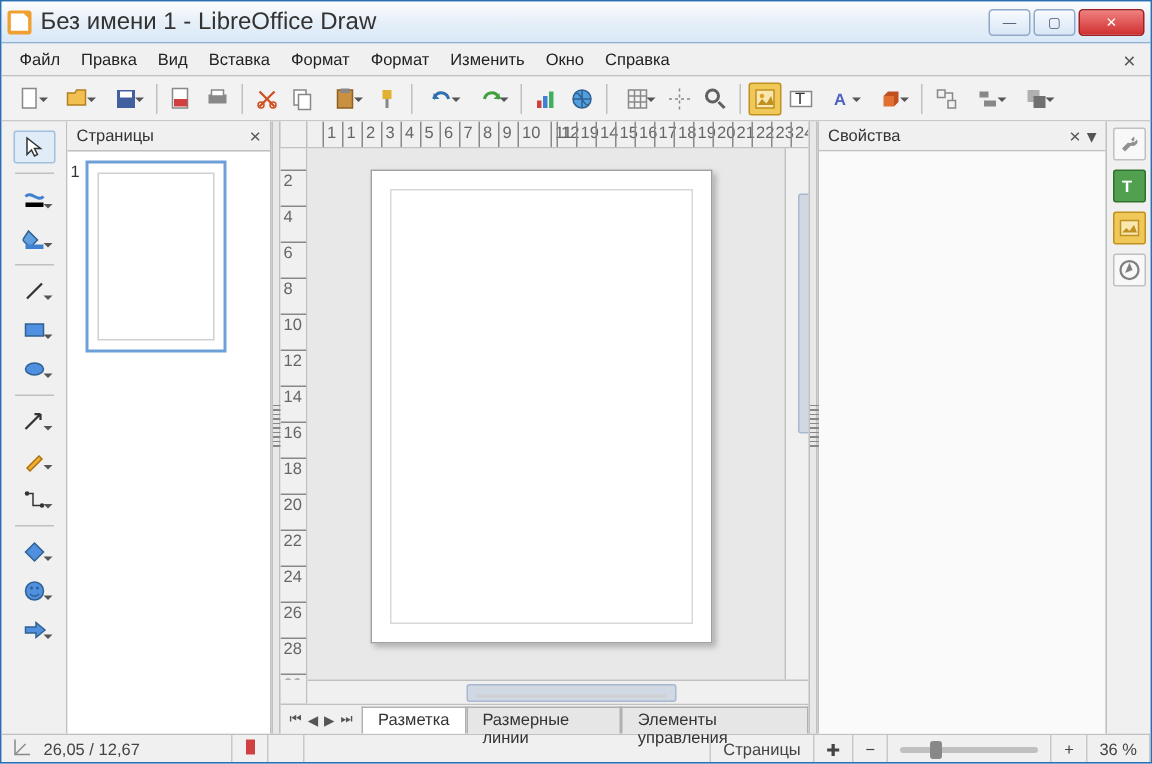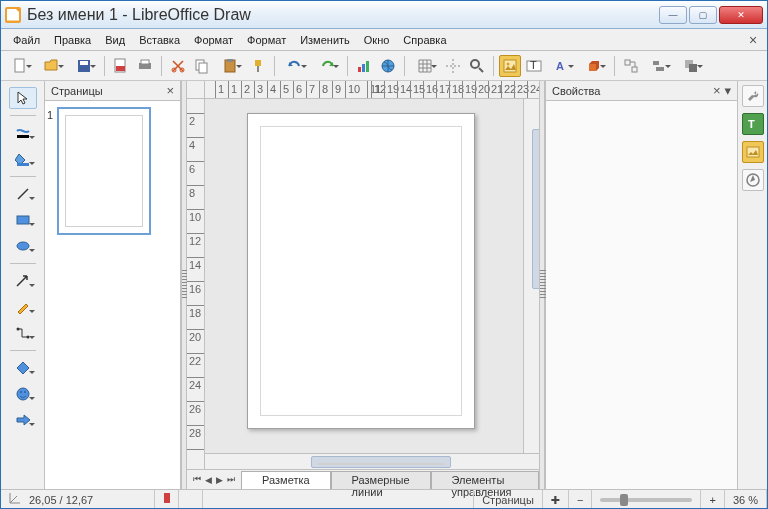--- a/index.html
+++ b/index.html
@@ -61,21 +61,21 @@
 .vscroll { width:16px; background:#f0f0f0; border-left:1px solid #c0c0c0; position:relative; }
 .vscroll .thumb { position:absolute; left:2px; top:30px; width:12px; height:160px; background:#d0d8e4; border:1px solid #a8b8d0; border-radius:2px;}
 .hscrollrow { height:16px; display:flex; }
 .hspace { width:18px; background:#f0f0f0; border-right:1px solid #c0c0c0; }
 .hscroll { flex:1; background:#f0f0f0; border-top:1px solid #c0c0c0; position:relative; }
 .hscroll .thumb { position:absolute; top:2px; left:100px; width:140px; height:12px; background:#d0d8e4; border:1px solid #a8b8d0; border-radius:2px;}
 
 .tabsrow { height:20px; display:flex; background:#f0f0f0; border-top:1px solid #c0c0c0; align-items:stretch; }
 .tabsnav { display:flex; align-items:center; gap:4px; padding:0 6px; }
 .tabsnav span { font-size:9px; color:#555; }
-.ttab { border:1px solid #b0b0b0; border-bottom:none; background:#fff; padding:2px 20px; font-size:10px; color:#333; margin-top:1px; }
+.ttab { border:1px solid #b0b0b0; border-bottom:none; background:#fff; padding:2px 10px; font-size:10px; color:#333; margin-top:1px; }
 .ttab.inactive { background:#e6e6e6; }
 
 .propspanel { width:192px; background:#fff; border-left:1px solid #c0c0c0; display:flex; flex-direction:column; }
 .propsbody { flex:1; background:#fafafa; }
 
 .rightcol { width:30px; background:#f0f0f0; border-left:1px solid #c0c0c0; display:flex; flex-direction:column; align-items:center; padding-top:4px; gap:6px; }
 .rightcol .rbtn { width:22px; height:22px; border:1px solid #c0c0c0; background:#f8f8f8; border-radius:2px; display:flex; align-items:center; justify-content:center; }
 
 
 .statusbar { height:21px; background:#f0f0f0; border-top:1px solid #c0c0c0; display:flex; align-items:center; font-size:10px; color:#444; }

